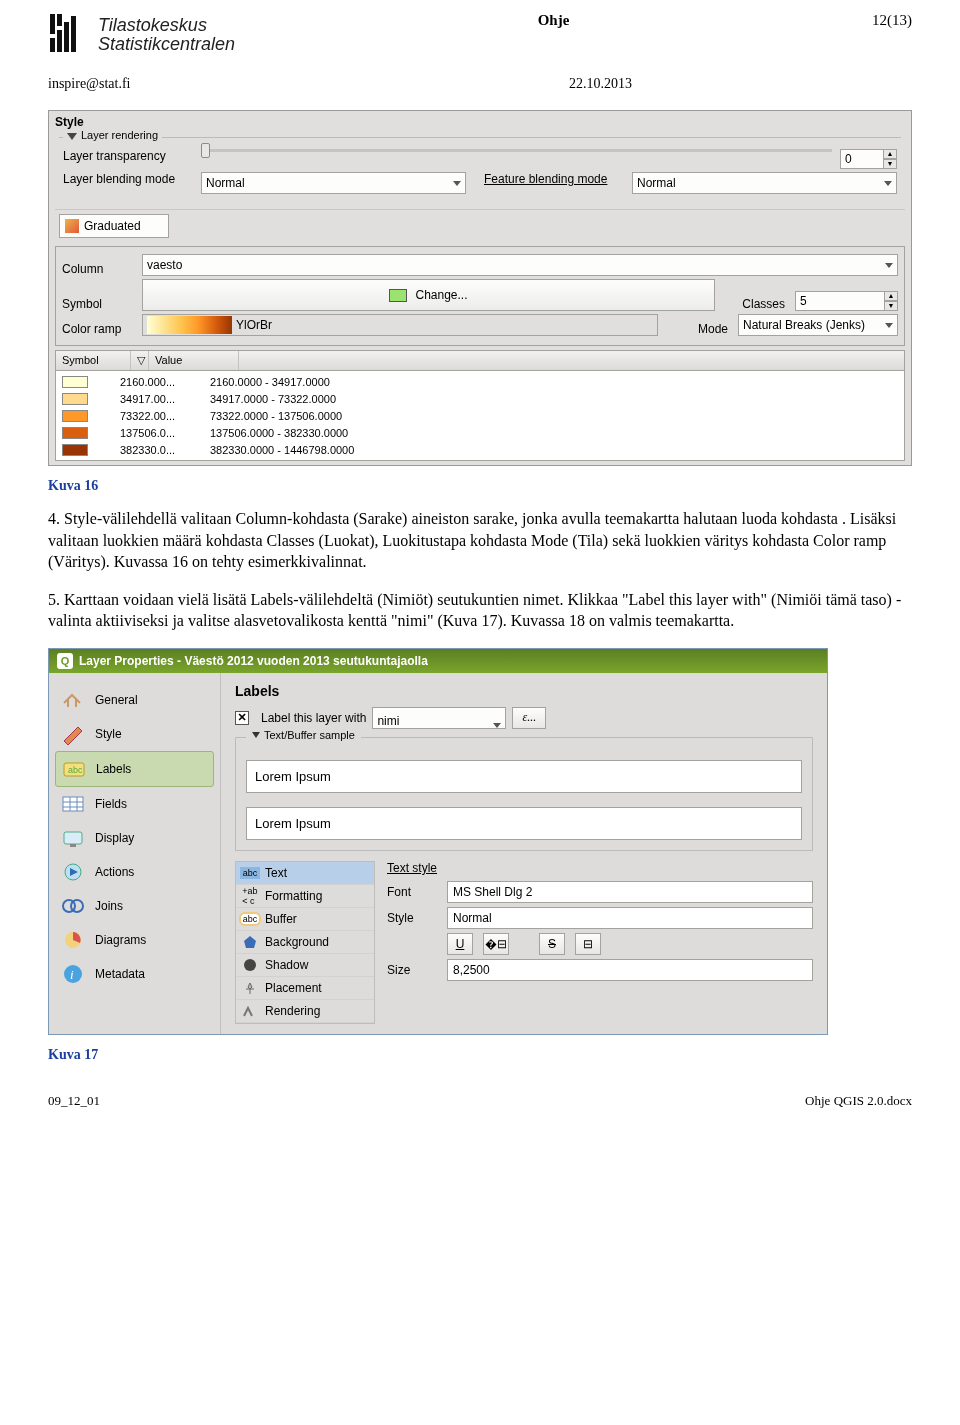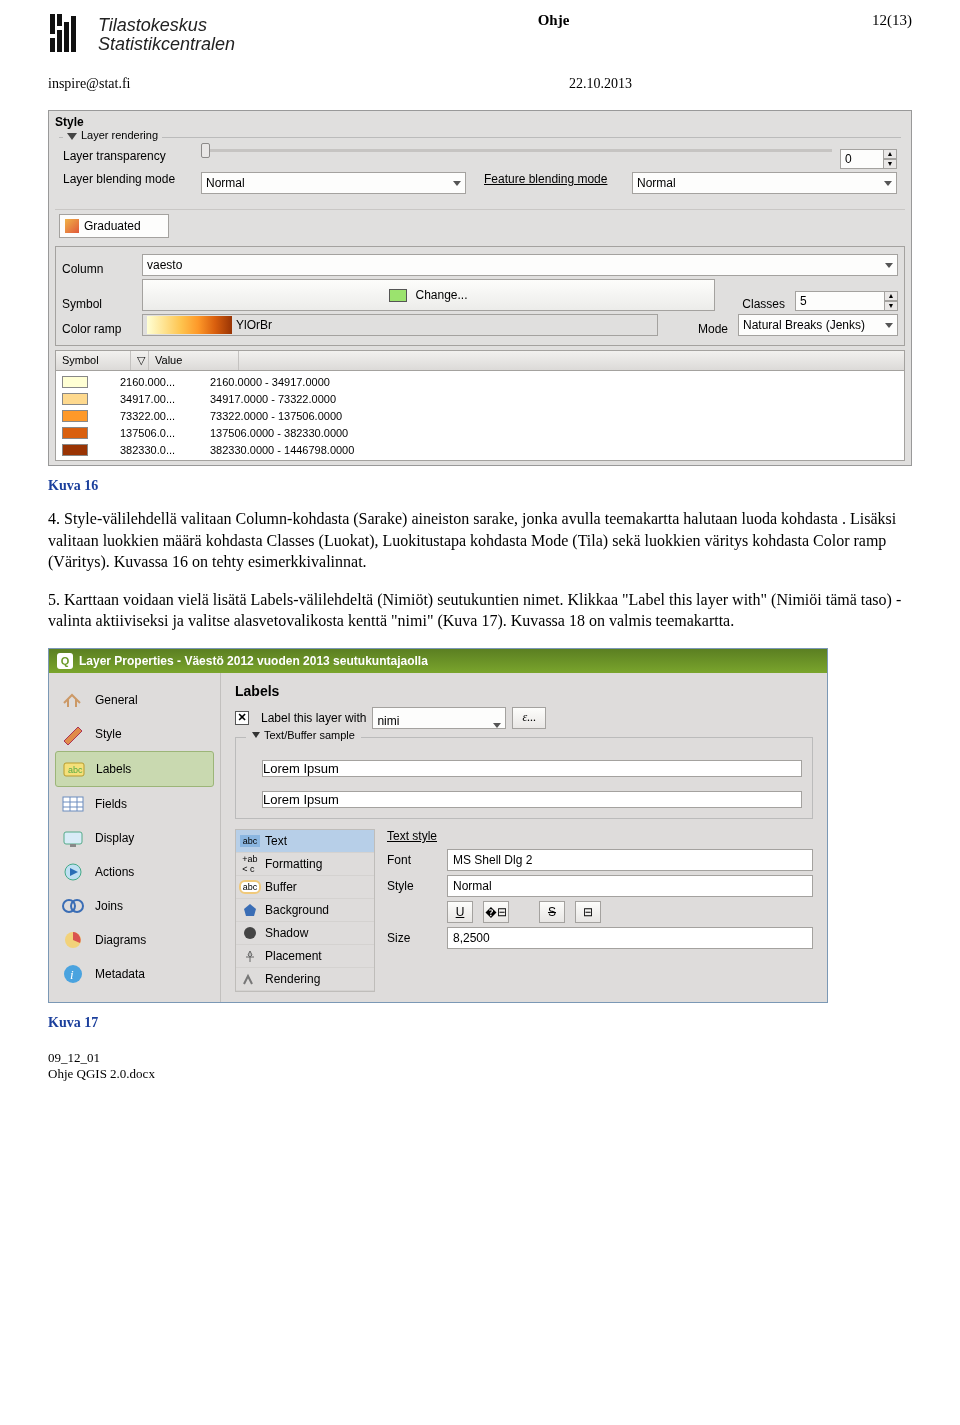--- a/index.html
+++ b/index.html
@@ -58,32 +58,32 @@
   .si-icon { width:28px; height:24px; display:inline-flex; align-items:center; justify-content:center; }
   .ss2-main { flex:1; padding:10px 14px; }
   .ss2-main h4 { font-weight:bold; font-size:14px; margin-bottom:8px; }
   .chk { width:14px; height:14px; border:1px solid #555; background:#fff; display:inline-flex; align-items:center; justify-content:center; font-size:11px; font-weight:bold; margin-right:6px; }
   .opt-row { display:flex; align-items:center; gap:6px; margin-bottom:8px; }
   .short-combo { width:134px;align-items:flex-end; }
   .eps-btn { width:34px; height:22px; border:1px solid #a4a29f; background:linear-gradient(#fdfdfb,#e9e7e5); display:inline-flex; align-items:center; justify-content:center; font-family:serif; font-style:italic; }
   .groupbox { border:1px solid #bbb; margin:4px 0 10px 0; padding:22px 10px 10px 10px; position:relative; }
   .groupbox .gb-title { position:absolute; top:-9px; left:10px; background:#dedcdb; padding:0 6px; font-size:11px; display:flex; align-items:center; }
   .gb-collapse { display:inline-block; width:0; height:0; border-left:4px solid transparent; border-right:4px solid transparent; border-top:6px solid #333; margin-right:4px; }
-  .sample-box { background:#fff; border:1px solid #a4a29f; font-family:"MS Shell Dlg 2",Tahoma,sans-serif; font-size:13px;margin-left:16px; }
+  .sample-box { background:#fff; border:1px solid #a4a29f; padding:8px; font-family:"MS Shell Dlg 2",Tahoma,sans-serif; font-size:13px; }
   .subtabs { display:flex; flex-direction:column; gap:0; border:1px solid #bfbdba; width:140px; font-size:12px; }
   .subtab { display:flex; align-items:center; gap:6px; padding:3px 5px; border-bottom:1px solid #d4d2d0; }
   .subtab.sel { background:#b7cfe8; }
   .subtab-icon { width:18px; height:16px; display:inline-flex; align-items:center; justify-content:center; font-size:11px; }
   .textstyle-pane { flex:1; margin-left:12px; }
   .ts-row { display:flex; align-items:center; gap:10px; margin:4px 0; }
   .ts-lbl { width:50px; font-size:12px; }
   .ts-input { flex:1; height:22px; background:#fff; border:1px solid #a4a29f; padding:0 5px; display:flex; align-items:center; font-size:12px; }
   .ts-btn { width:26px; height:22px; border:1px solid #a4a29f; background:linear-gradient(#fdfdfb,#e8e6e4); display:inline-flex; align-items:center; justify-content:center; font-size:12px; }
 
-  .footer-row { display:flex; justify-content:space-between; font-size:13px; margin-top:19px;flex-direction:column; }
+  .footer-row { display:flex; justify-content:space-between; font-size:13px; margin-top:30px; }
 </style>
 </head>
 <body>
 
 <div class="page">
 
   <div class="header-row">
     <div class="logo-block">
       <span class="logo-icon">
         <svg viewBox="0 0 42 42">

